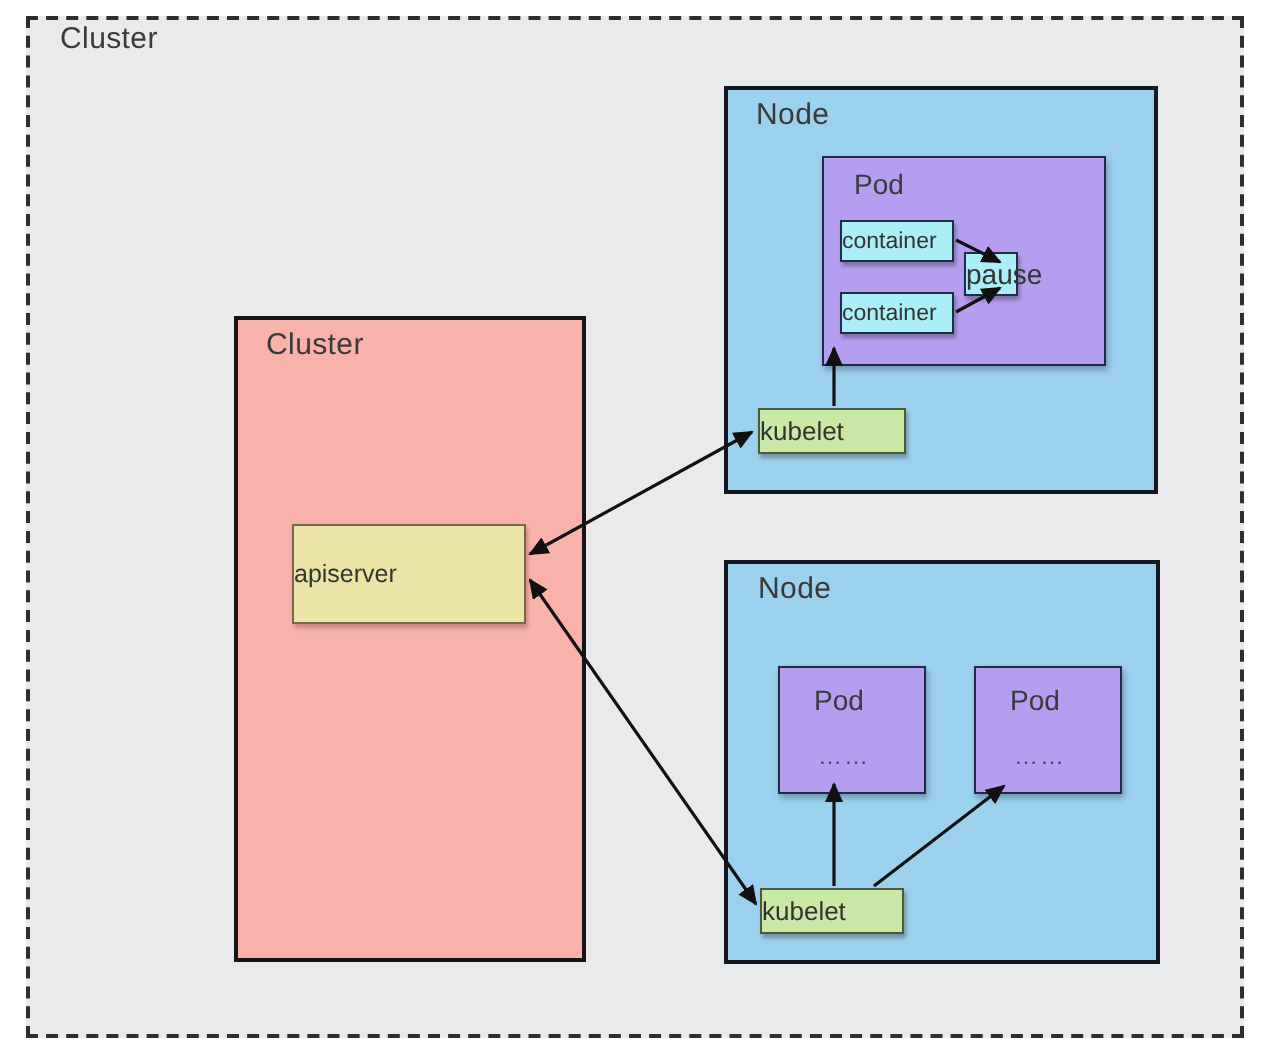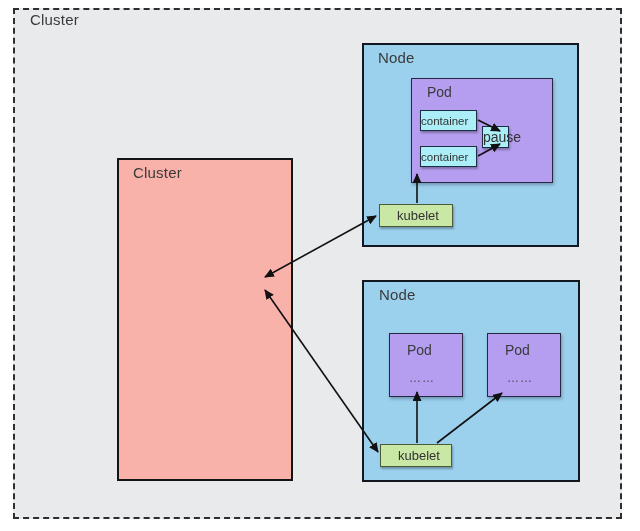--- a/index.html
+++ b/index.html
@@ -42,21 +42,21 @@
     background:#abeef8;border:1.3px solid #1d2d44;font-size:11.5px;
   }
   .c1{top:110px;}
   .c2{top:146px;}
   .pause-box{
     left:482px;top:126px;width:27px;height:22px;
     background:#abeef8;border:1.3px solid #1d2d44;font-size:14px;
   }
   .kubelet{
     width:74px;height:23px;
-    background:#c9e7a5;border:1.3px solid #4d5a3a;font-size:13px;padding-left:17px;
+    background:#c9e7a5;border:1.3px solid #4d5a3a;font-size:13px;
   }
   .kubelet-top{left:379px;top:204px;}
   .kubelet-bottom{left:380px;top:444px;width:72px;}
   .apiserver{
     left:146px;top:262px;width:117px;height:50px;
     background:#eae5a6;border:1.3px solid #75684f;font-size:12.5px;
     box-shadow:1px 2px 2px rgba(120,60,50,.35);
   }
   .label-cluster{left:30px;top:11px;}
   .label-master{left:133px;top:164px;}
@@ -70,20 +70,23 @@
 </head>
 <body>
 
 <div id="canvas">
 
   <div class="abs cluster"></div>
   <span class="abs big-label label-cluster">Cluster</span>
 
   <div class="abs master"></div>
   <span class="abs big-label label-master">Cluster</span>
+  <div class="abs chip apiserver">
+    <span>apiserver</span>
+  </div>
 
   <div class="abs node node-top"></div>
   <span class="abs big-label label-node-top">Node</span>
 
   <div class="abs pod-big"></div>
   <span class="abs pod-label label-pod-big">Pod</span>
 
   <div class="abs chip container-box c1">
     <span>container</span>
   </div>

